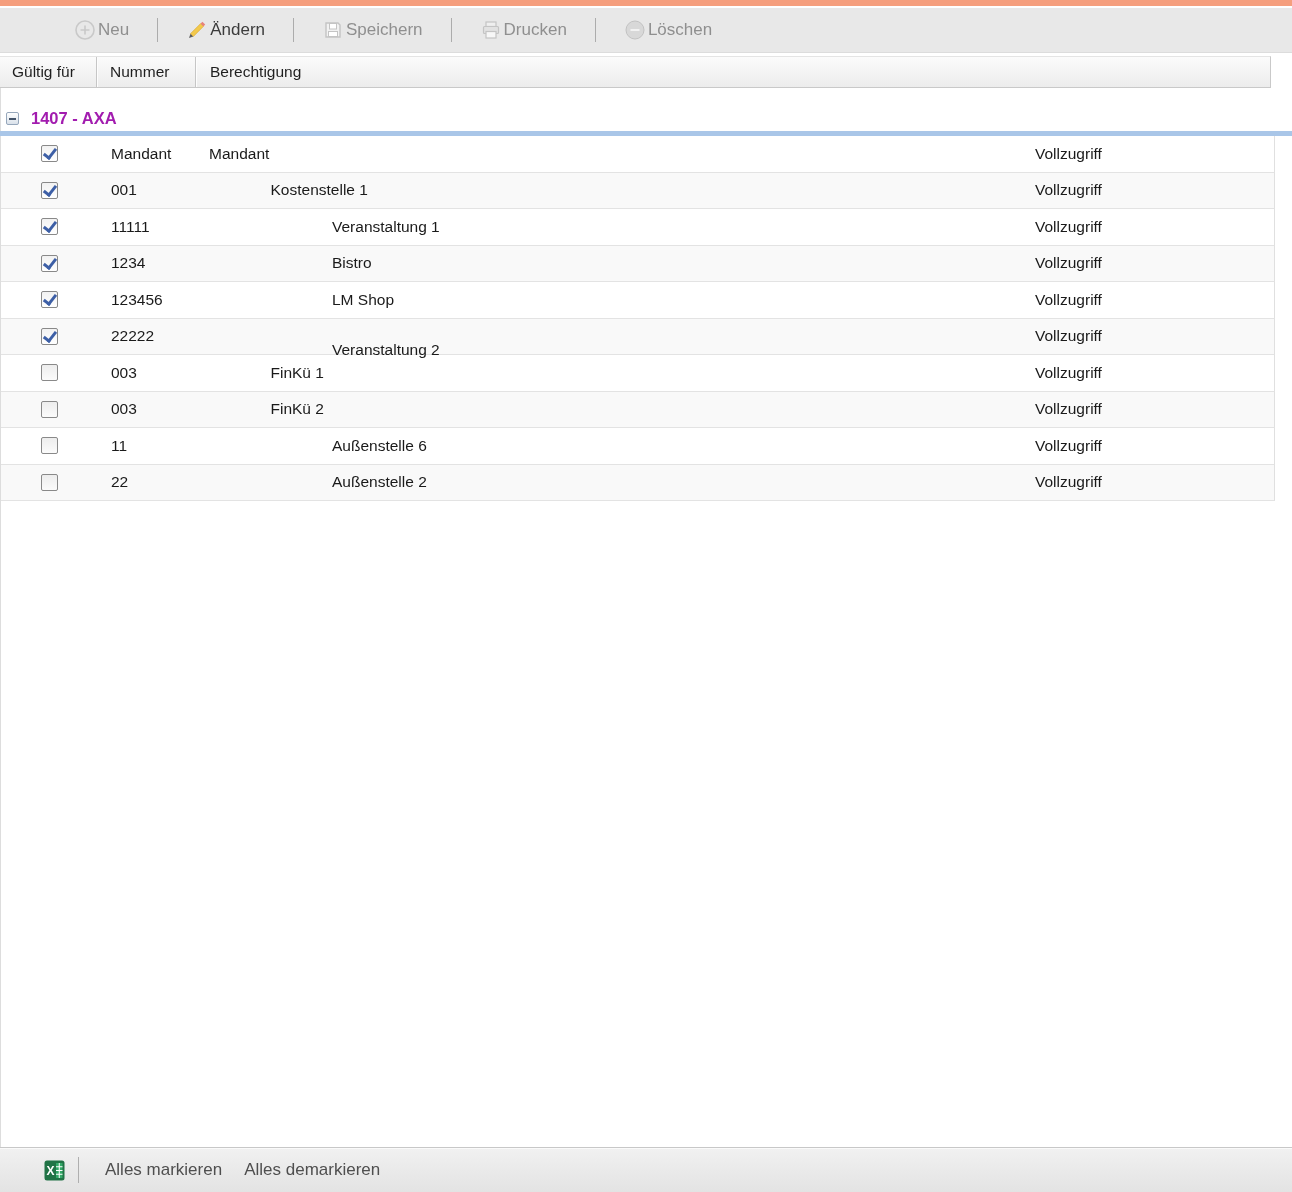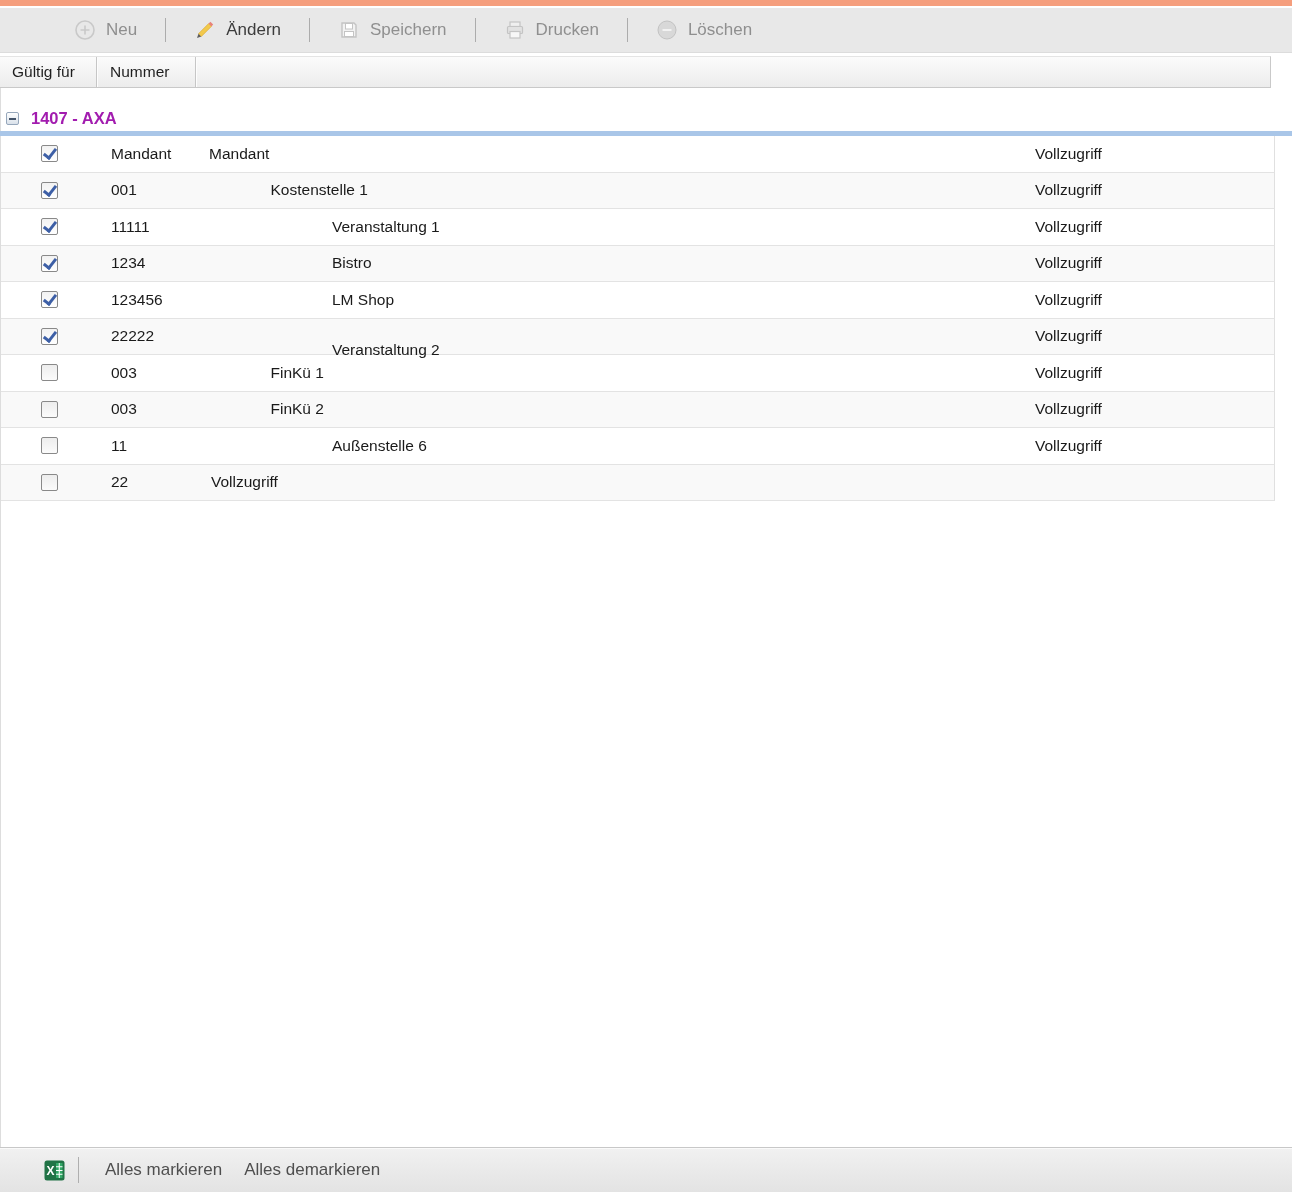--- a/index.html
+++ b/index.html
@@ -12,21 +12,21 @@
   
   .top-accent{height:6px;background:#F59E7D;}
   .top-gap{height:2px;background:#fff;}
 
   
   .toolbar{
     height:45px;background:#E8E8E8;border-bottom:1px solid #DCDCDC;
     display:flex;align-items:center;padding-left:68px;box-sizing:border-box;
   }
   .tb-btn{
-    display:flex;align-items:center;gap:10px;border:none;background:transparent;
+    display:flex;align-items:center;gap:2px;border:none;background:transparent;
     font:17px "Liberation Sans","DejaVu Sans",sans-serif;color:#3C3C3C;
     padding:0 6px;cursor:pointer;
   }
   .tb-btn.disabled{color:#8F8F8F;cursor:default;}
   .tb-sep{width:1px;height:24px;background:#ACACAC;margin:0 22px;}
   .tb-icon{width:22px;height:22px;display:block;}
 
   
   .hdr-gap{height:3px;background:#fff;}
   .grid-header{
@@ -146,20 +146,21 @@
     </svg>
     <span>Löschen</span>
   </button>
 </div>
 
 <div class="hdr-gap"></div>
 
 <div class="grid-header">
   <div class="hcell sep h-gueltig">Gültig für</div>
   <div class="hcell sep h-nummer">Nummer</div>
+  <div class="hcell h-berechtigung">Berechtigung</div>
 </div>
 
 <div class="content">
   <div class="pre-group-gap"></div>
 
   <div class="group-row">
     <div class="collapse-box"></div>
     <div class="group-title">1407 - AXA</div>
   </div>
   <div class="blue-bar"></div>
@@ -244,20 +245,21 @@
     <div class="cell c-num">11</div>
     <div class="cell c-desc" style="padding-left: 135px;">Außenstelle 6</div>
     <div class="cell c-perm">Vollzugriff</div>
   </div>
 
   <div class="row alt">
     <div class="cell c-check">
       <span class="cb"></span>
     </div>
     <div class="cell c-num">22</div>
+    <div class="cell c-desc" style="padding-left: 135px;">Außenstelle 2</div>
     <div class="cell c-perm">Vollzugriff</div>
   </div>
 </div>
 
   <div class="filler"></div>
 </div>
 
 <div class="footer">
   <svg class="xls-icon" viewBox="0 0 21 21">
     <rect x="0.5" y="0.5" width="20" height="20" rx="2.5" fill="#217346"></rect>

